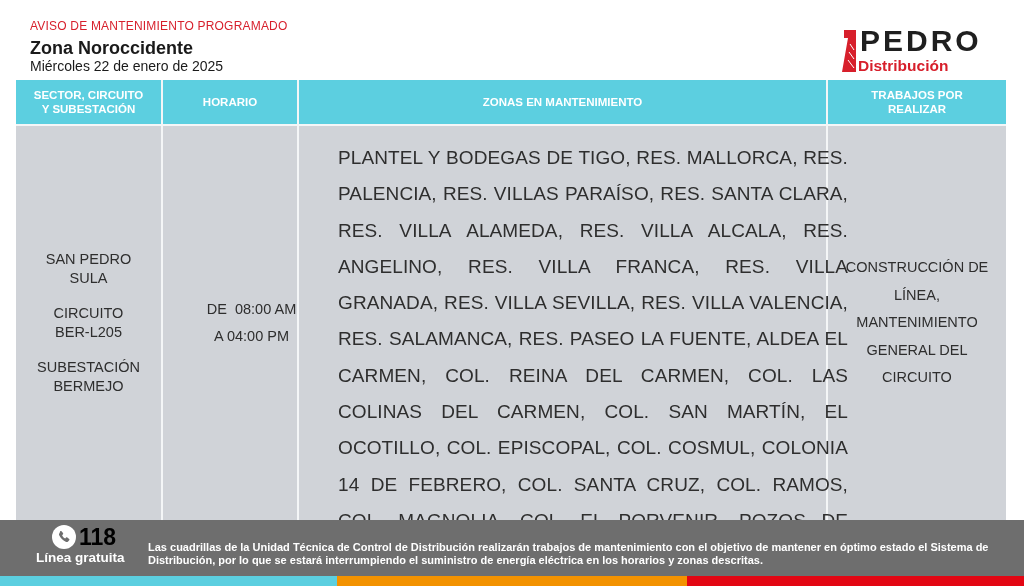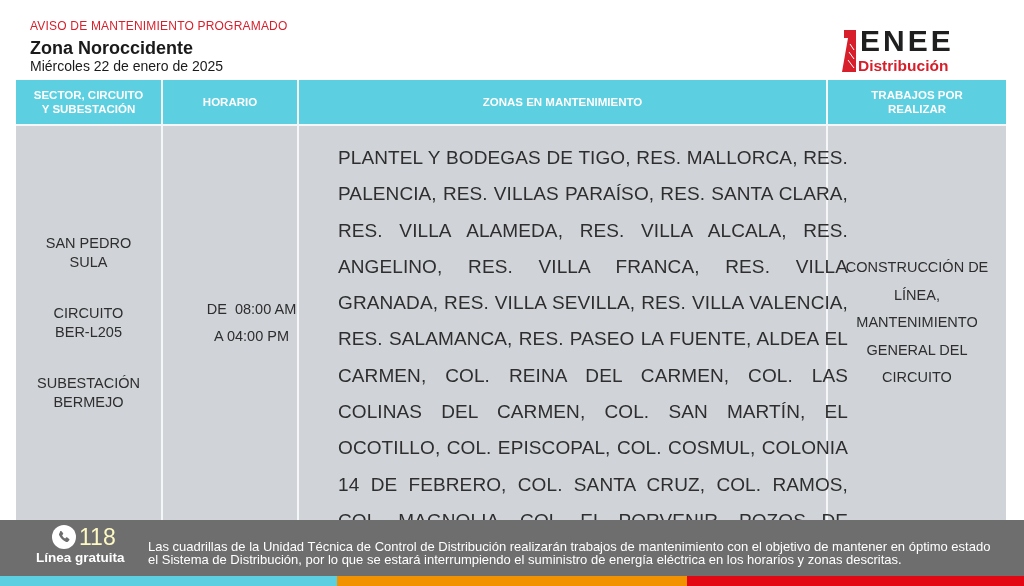--- a/index.html
+++ b/index.html
@@ -24,43 +24,43 @@
 
     .td { position: absolute; top: 46px; height: 394px; display: flex; flex-direction: column; align-items: center; justify-content: center; text-align: center; color: #2e2e2e; font-size: 14.5px; }
     .td-sector p { line-height: 19px; margin: 8px 0; }
     .td-horario p { line-height: 27px; margin-left: 43px; }
     .td-zonas { align-items: stretch; justify-content: flex-start; padding: 14px 8px 0 9px; text-align: justify; line-height: 36.3px; font-size: 19px; letter-spacing: 0.1px; margin-left: 30px; }
     .td-trabajos p { line-height: 27.5px; }
 
     .footer { position: absolute; left: 0; top: 520px; width: 1024px; height: 56px; background: #6e6e6e; }
     .phone { position: absolute; left: 52px; top: 4px; width: 84px; height: 26px; }
     .phone-icon { position: absolute; left: 0; top: 1px; width: 24px; height: 24px; border-radius: 50%; background: #ffffff; }
-    .phone-num { position: absolute; left: 27px; top: 0px; color: #fef9c3; font-size: 23px; font-weight: normal; line-height: 26px; }
+    .phone-num { position: absolute; left: 27px; top: 0px; color: #000000; font-size: 23px; font-weight: bold; line-height: 26px; }
     .linea { position: absolute; left: 36px; top: 30px; color: #ffffff; font-size: 13.5px; font-weight: bold; white-space: nowrap; }
-    .footer-text { position: absolute; left: 148px; top: 21px; width: 850px; color: #ffffff; font-size: 13px; line-height: 12.5px; font-weight: normal; }
+    .footer-text { position: absolute; left: 148px; top: 21px; width: 850px; color: #ffffff; font-size: 11px; line-height: 12.5px; font-weight: bold; }
 
     .bands { position: absolute; left: 0; top: 576px; width: 1024px; height: 10px; display: flex; }
     .band { height: 10px; }
   </style>
 </head>
 <body>
 
 <div class="header">
   <div class="title-red">AVISO DE MANTENIMIENTO PROGRAMADO</div>
   <div class="zone-name">Zona Noroccidente</div>
   <div class="date-line">Miércoles 22 de enero de 2025</div>
 
   <div class="logo">
     <svg class="logo-mark" viewBox="0 0 14 42">
       <polygon points="2,0 14,0 14,42 0,42 6,8 2,8" fill="#d71f2b"></polygon>
       <line x1="8" y1="14" x2="12" y2="20" stroke="#ffffff" stroke-width="1"></line>
       <line x1="7" y1="22" x2="12" y2="29" stroke="#ffffff" stroke-width="1"></line>
       <line x1="6" y1="30" x2="12" y2="38" stroke="#ffffff" stroke-width="1"></line>
     </svg>
-    <div class="logo-enee">ENEE</div>
+    <div class="logo-enee">PEDRO</div>
     <div class="logo-dist">Distribución</div>
   </div>
 </div>
 
 <div class="table">
   <div class="thead"></div>
   <div class="tbody"></div>
 
   <div class="th" style="left:0;width:145px;">
       <span style="display:block;width:120px;">SECTOR, CIRCUITO Y SUBESTACIÓN</span>
@@ -73,21 +73,21 @@
     </div>
   <div class="th" style="left:812px;width:178px;">
       <span style="display:block;width:110px;">TRABAJOS POR REALIZAR</span>
     </div>
 
   <div class="vline" style="left:145px;"></div>
   <div class="vline" style="left:281px;"></div>
   <div class="vline" style="left:810px;"></div>
   <div class="vline" style="left:0;top:44px;width:990px;height:2px;"></div>
 
-  <div class="td td-sector" style="left:0;width:145px;gap:16px;">
+  <div class="td td-sector" style="left:0;width:145px;">
     <p style="width:110px;">SAN PEDRO SULA</p>
     <p style="width:90px;">CIRCUITO BER-L205</p>
     <p style="width:120px;">SUBESTACIÓN BERMEJO</p>
   </div>
 
   <div class="td td-horario" style="left:147px;width:134px;">
     <p style="white-space:pre;">DE  08:00 AM</p>
     <p>A 04:00 PM</p>
   </div>
 

